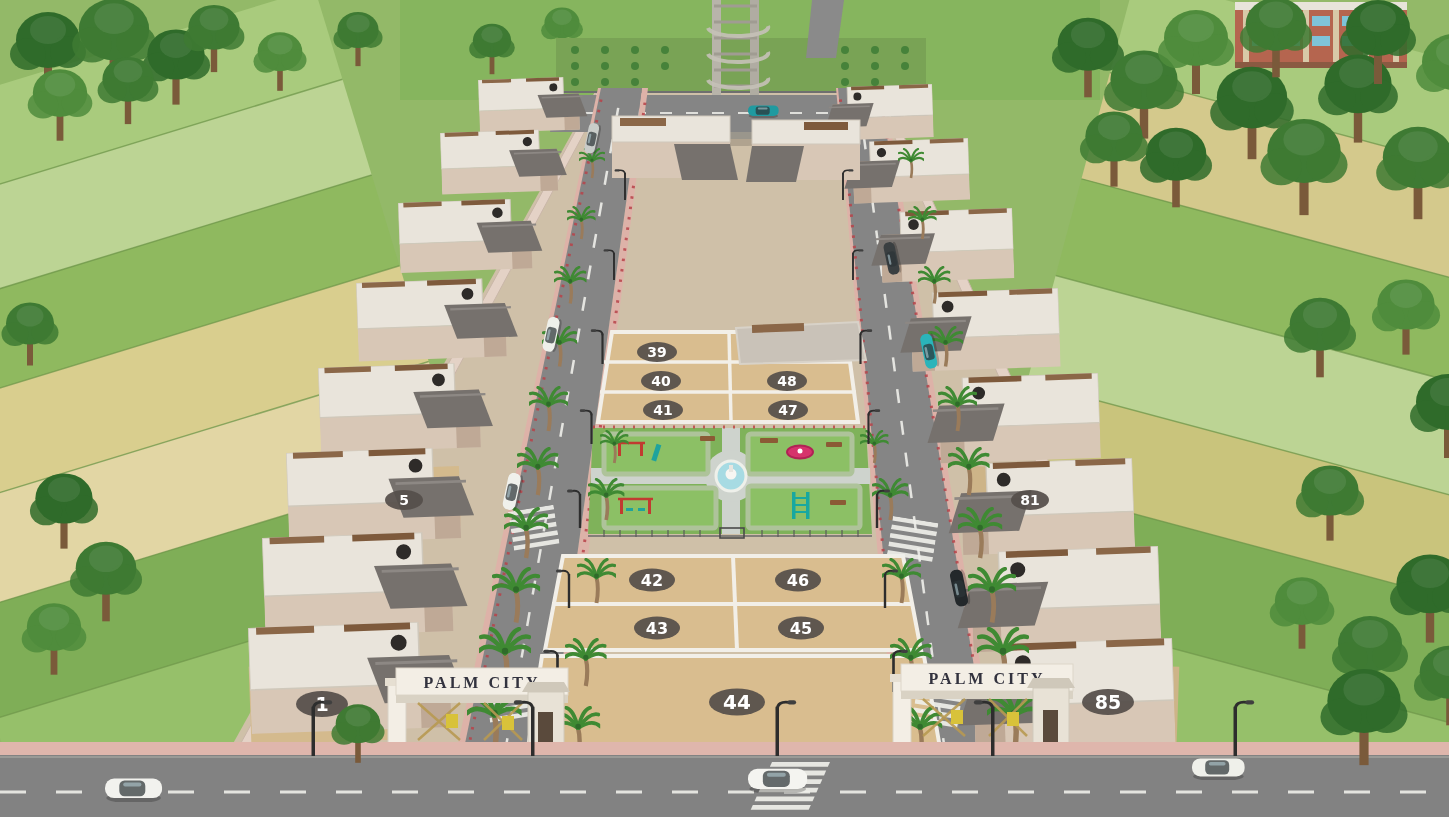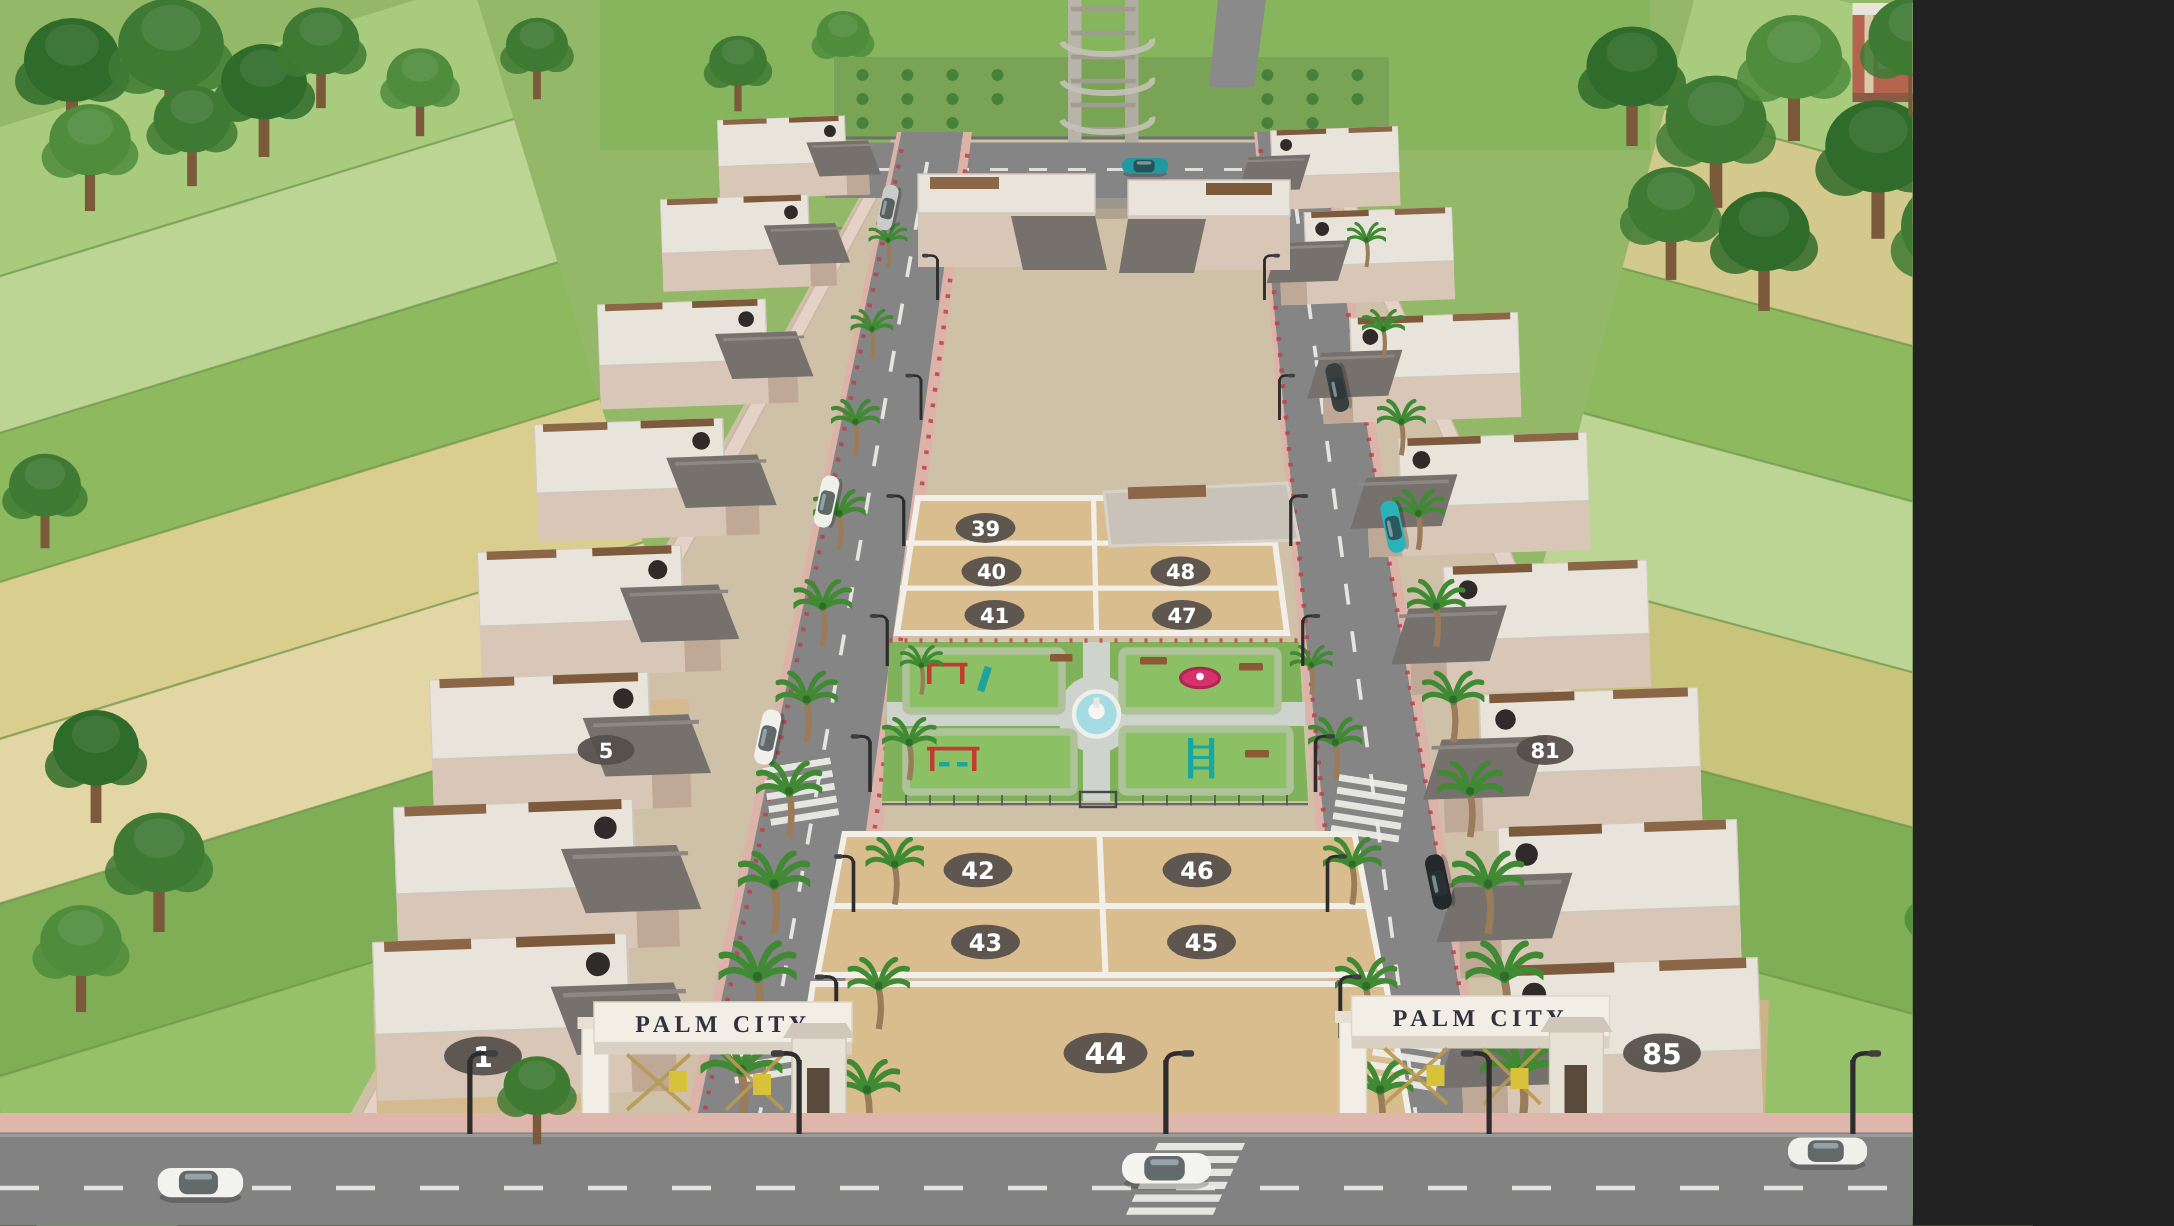--- a/index.html
+++ b/index.html
@@ -1,16 +1,16 @@
 <!DOCTYPE html>
 <html style="--grass-base: #93b968; --sand-plot: #d9bd8f; --road-gray: #858585; --sidewalk-pink: #dfb6ac; --house-wall: #d8c7b6; --house-wall-shade: #bfa996; --roof-gray: #76716d; --terrace-white: #e9e4db; --pergola-brown: #8b6748; --marker-bg: #554f4a; --marker-text: #ffffff; --gate-cream: #f3eee5; --gate-text: #32323e; --park-green: #7fb25a; --hedge-green: #aec39a; --pool-blue: #a7dbe3; --palm-green: #3f8a33; --tree-green: #3e7a33; --teal-car: #2ab4ba; --brick-red: #b5654f; --window-blue: #7fc3d8;"><head>
 <meta charset="utf-8">
 <style>
   html,body{margin:0;padding:0;background:#222;}
-  #stage{width:1275px;height:817px;position:relative;overflow:hidden;font-family:"DejaVu Sans",sans-serif;}
+  #stage{width:1449px;height:817px;position:relative;overflow:hidden;font-family:"DejaVu Sans",sans-serif;}
   svg{display:block}
   text{user-select:none}
   .marker-num{font-family:"DejaVu Sans",sans-serif;font-weight:bold;fill:var(--marker-text,#fff);}
   .gate-label{font-family:"Liberation Serif","DejaVu Serif",serif;font-weight:bold;fill:var(--gate-text,#32323e);}
 </style>
 </head>
 <body>
 
 <div id="stage">
 <svg width="1449" height="817" viewBox="0 0 1449 817" xmlns="http://www.w3.org/2000/svg">

